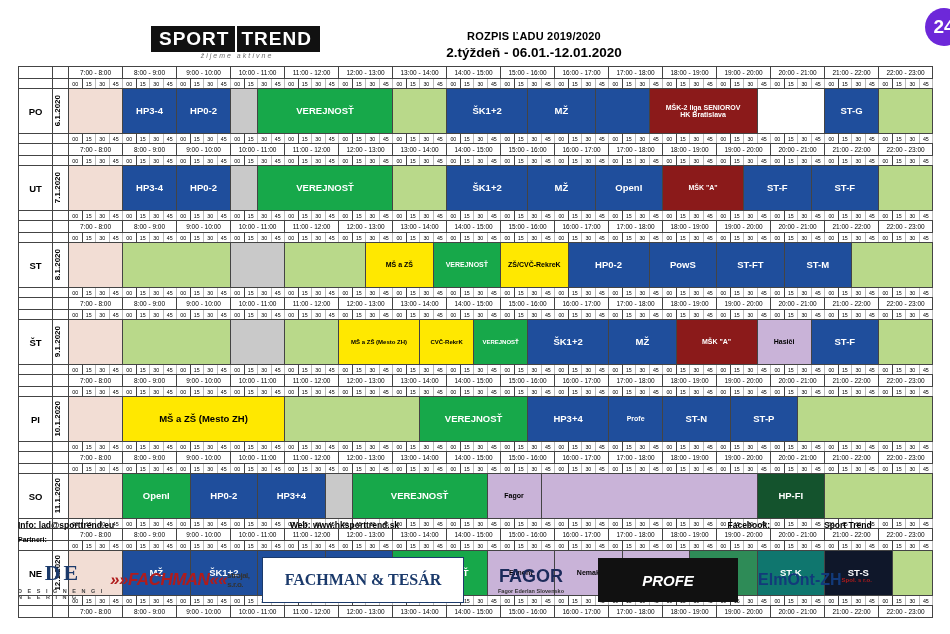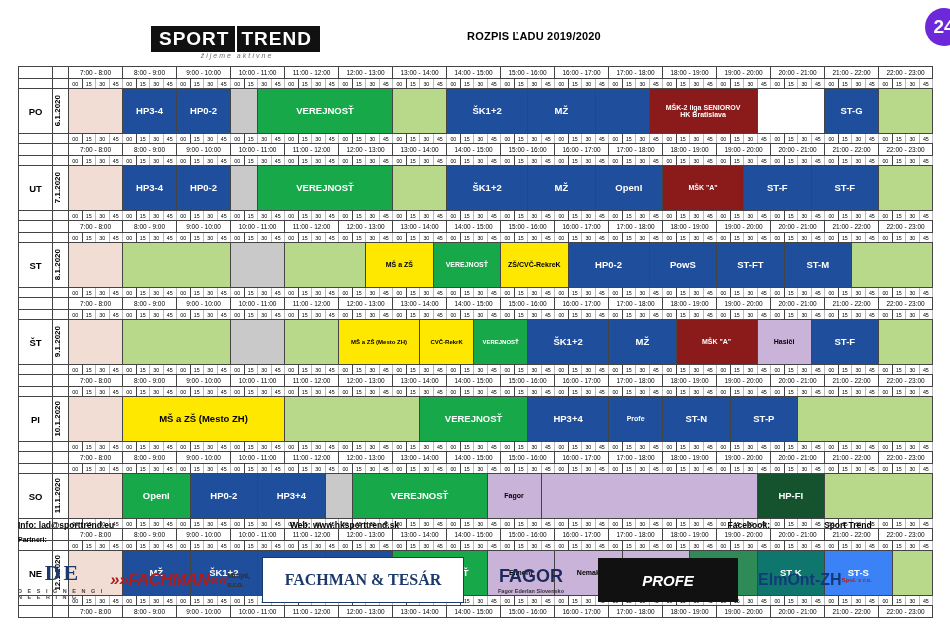--- a/index.html
+++ b/index.html
@@ -94,20 +94,21 @@
   <div class="header">
     <div class="logo">
       <div class="logo-main">
         <span class="logo-sport">SPORT</span>
         <span class="logo-trend">TREND</span>
       </div>
       <div class="logo-sub">žijeme aktívne</div>
     </div>
     <div class="title-block">
       <div class="title-1">ROZPIS ĽADU 2019/2020</div>
+      <div class="title-2">2.týždeň - 06.01.-12.01.2020</div>
     </div>
     <div class="badge24">24</div>
   </div>
 
   <div class="grid">
     <table class="sched">
       <colgroup id="cols">
           <col style="width:34px">
           <col style="width:16px">
           <col style="width:13.5px">
@@ -1421,21 +1422,21 @@
             </td>
             <td class="small" colspan="5" style="background:#c9b3d8;color:#000">
               <span class="lbl">Remeslo</span>
             </td>
             <td class="" colspan="5" style="background:#2e8b57;color:#ffffff">
               <span class="lbl">ST-T</span>
             </td>
             <td class="" colspan="5" style="background:#0f766e;color:#ffffff">
               <span class="lbl">ST-K</span>
             </td>
-            <td class="" colspan="5" style="background:#3b82f6;color:#ffffff">
+            <td class="" colspan="5" style="background:#0f172a;color:#ffffff">
               <span class="lbl">ST-S</span>
             </td>
             <td class="" colspan="3" style="background:#b9d98a;color:#000"></td>
           </tr>
           <tr class="quarter">
             <td></td>
             <td></td>
             <td class="qs">00</td>
             <td class="q">15</td>
             <td class="q">30</td>

